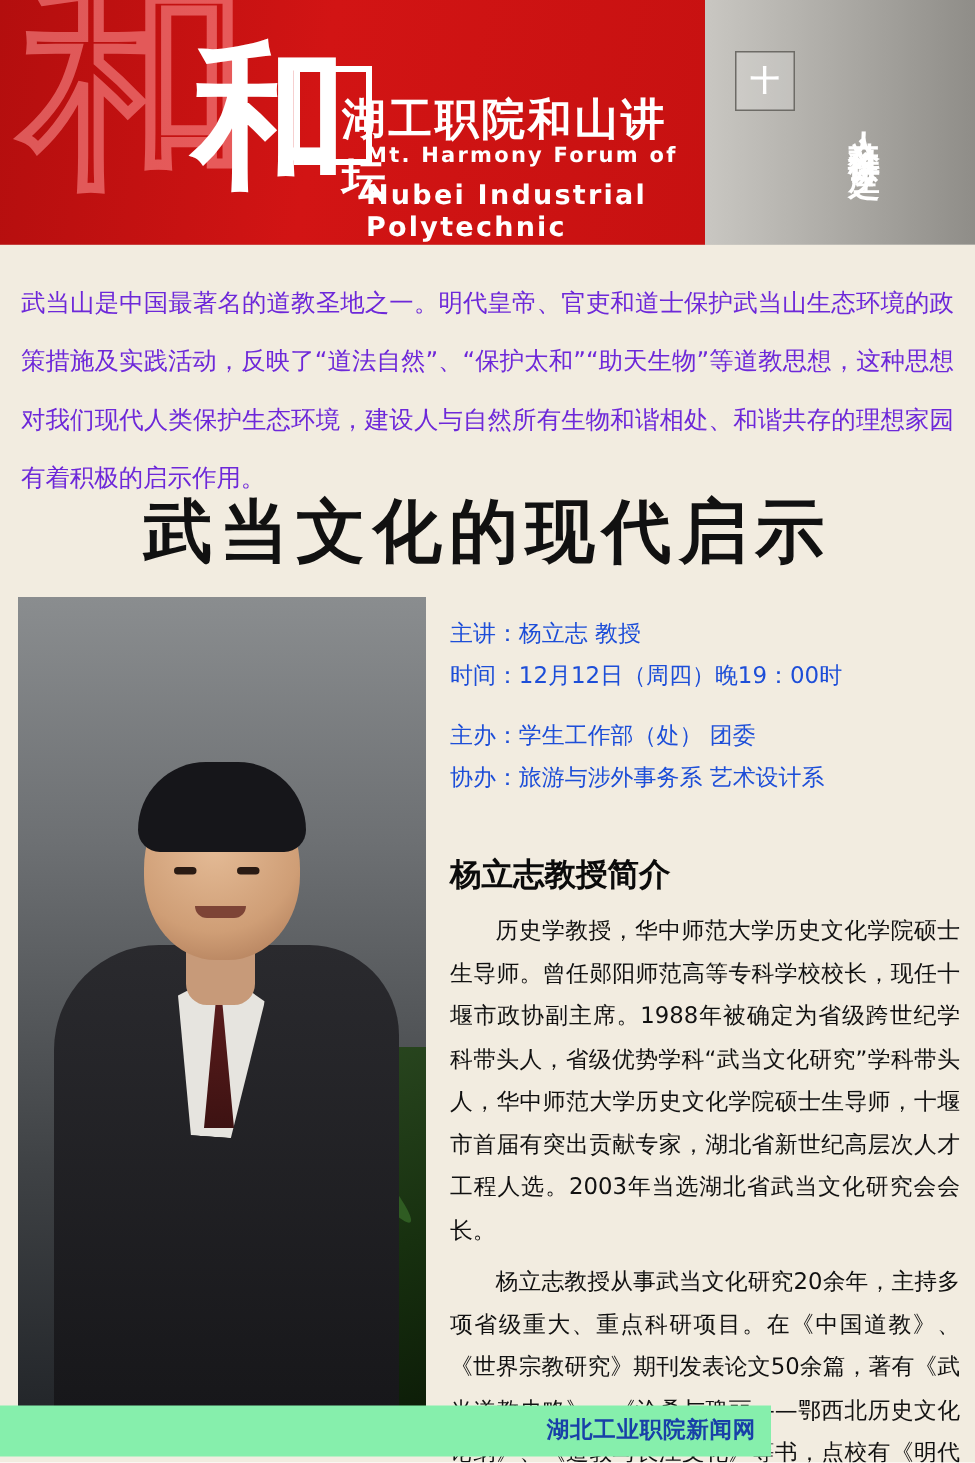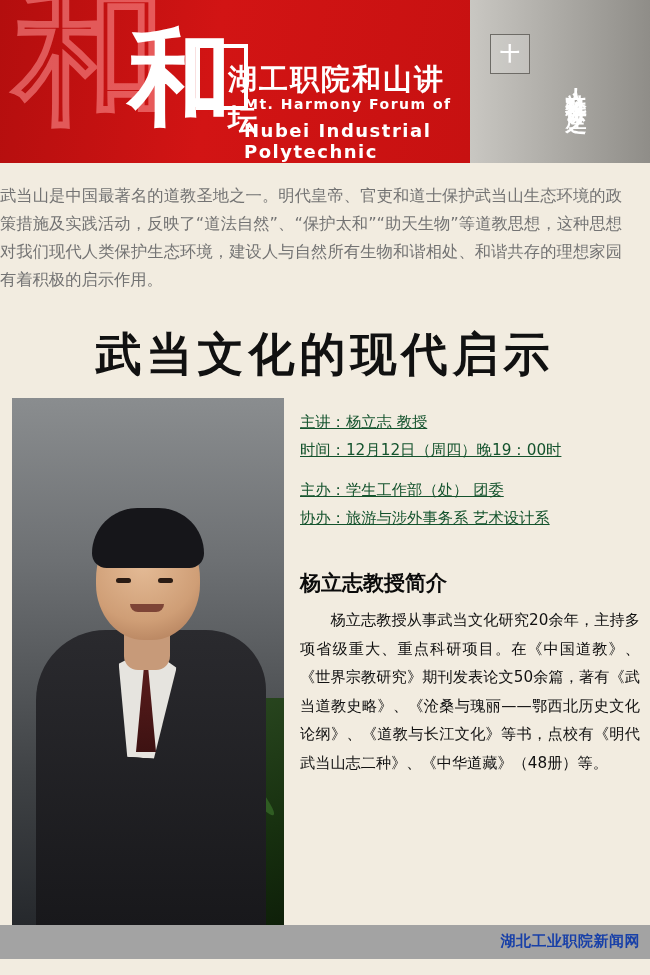--- a/index.html
+++ b/index.html
@@ -107,25 +107,25 @@
     letter-spacing: 4px;
     color: #ffffff;
     font-weight: 700;
     font-family: "DejaVu Serif", "Liberation Serif", serif;
     text-align: center;
   }
 
   
   .intro {
     position: absolute;
-    left: 0; top: 182px;
+    left: 14px; top: 182px;
     width: 622px;
     font-size: 16.3px;
-    line-height: 28px;
-    color: #737373;
+    line-height: 39px;
+    color: #6d28d9;
     text-align: justify;
     font-family: "DejaVu Sans", "Liberation Sans", sans-serif;
   }
 
   
   .main-title {
     position: absolute;
     left: 0; top: 324px;
     width: 650px;
     text-align: center;
@@ -207,22 +207,21 @@
     background: #7d4436; border-radius: 0 0 16px 16px;
   }
 
   
   .info {
     position: absolute;
     left: 300px; top: 408px;
     width: 340px;
     font-size: 15.3px;
     line-height: 28px;
-    color: #14532d;
-    text-decoration: underline;
+    color: #1d4ed8;
   }
   .info .row { white-space: nowrap; }
   .info .gap { height: 12px; }
 
   
   .bio-title {
     position: absolute;
     left: 300px; top: 569px;
     font-size: 21px;
     font-weight: 700;
@@ -237,23 +236,23 @@
     font-size: 15.2px;
     line-height: 28.5px;
     color: #111111;
     text-align: justify;
   }
   .bio p { text-indent: 2em; margin-bottom: 6px; }
 
   
   .footer-bar {
     position: absolute;
-    left: 0; bottom: 16px;
-    width: 650px; height: 34px;
-    background: #a3a3a3;
+    left: 0; bottom: 4px;
+    width: 514px; height: 34px;
+    background: #86efac;
   }
   .footer-text {
     position: absolute;
     right: 10px; bottom: 8px;
     font-size: 15px;
     font-weight: 700;
     color: #1840a8;
     letter-spacing: 0.5px;
   }
 </style>
@@ -305,20 +304,21 @@
   <div class="info">
     <div class="row">主讲：杨立志 教授</div>
     <div class="row">时间：12月12日（周四）晚19：00时</div>
     <div class="gap"></div>
     <div class="row">主办：学生工作部（处） 团委</div>
     <div class="row">协办：旅游与涉外事务系 艺术设计系</div>
   </div>
 
   <div class="bio-title">杨立志教授简介</div>
   <div class="bio">
+    <p>历史学教授，华中师范大学历史文化学院硕士生导师。曾任郧阳师范高等专科学校校长，现任十堰市政协副主席。1988年被确定为省级跨世纪学科带头人，省级优势学科“武当文化研究”学科带头人，华中师范大学历史文化学院硕士生导师，十堰市首届有突出贡献专家，湖北省新世纪高层次人才工程人选。2003年当选湖北省武当文化研究会会长。</p>
     <p>杨立志教授从事武当文化研究20余年，主持多项省级重大、重点科研项目。在《中国道教》、《世界宗教研究》期刊发表论文50余篇，著有《武当道教史略》、《沧桑与瑰丽——鄂西北历史文化论纲》、《道教与长江文化》等书，点校有《明代武当山志二种》、《中华道藏》（48册）等。</p>
   </div>
 
   <div class="footer-bar">
     <div class="footer-text">湖北工业职院新闻网</div>
   </div>
 
 </div>
 
 </body></html>

